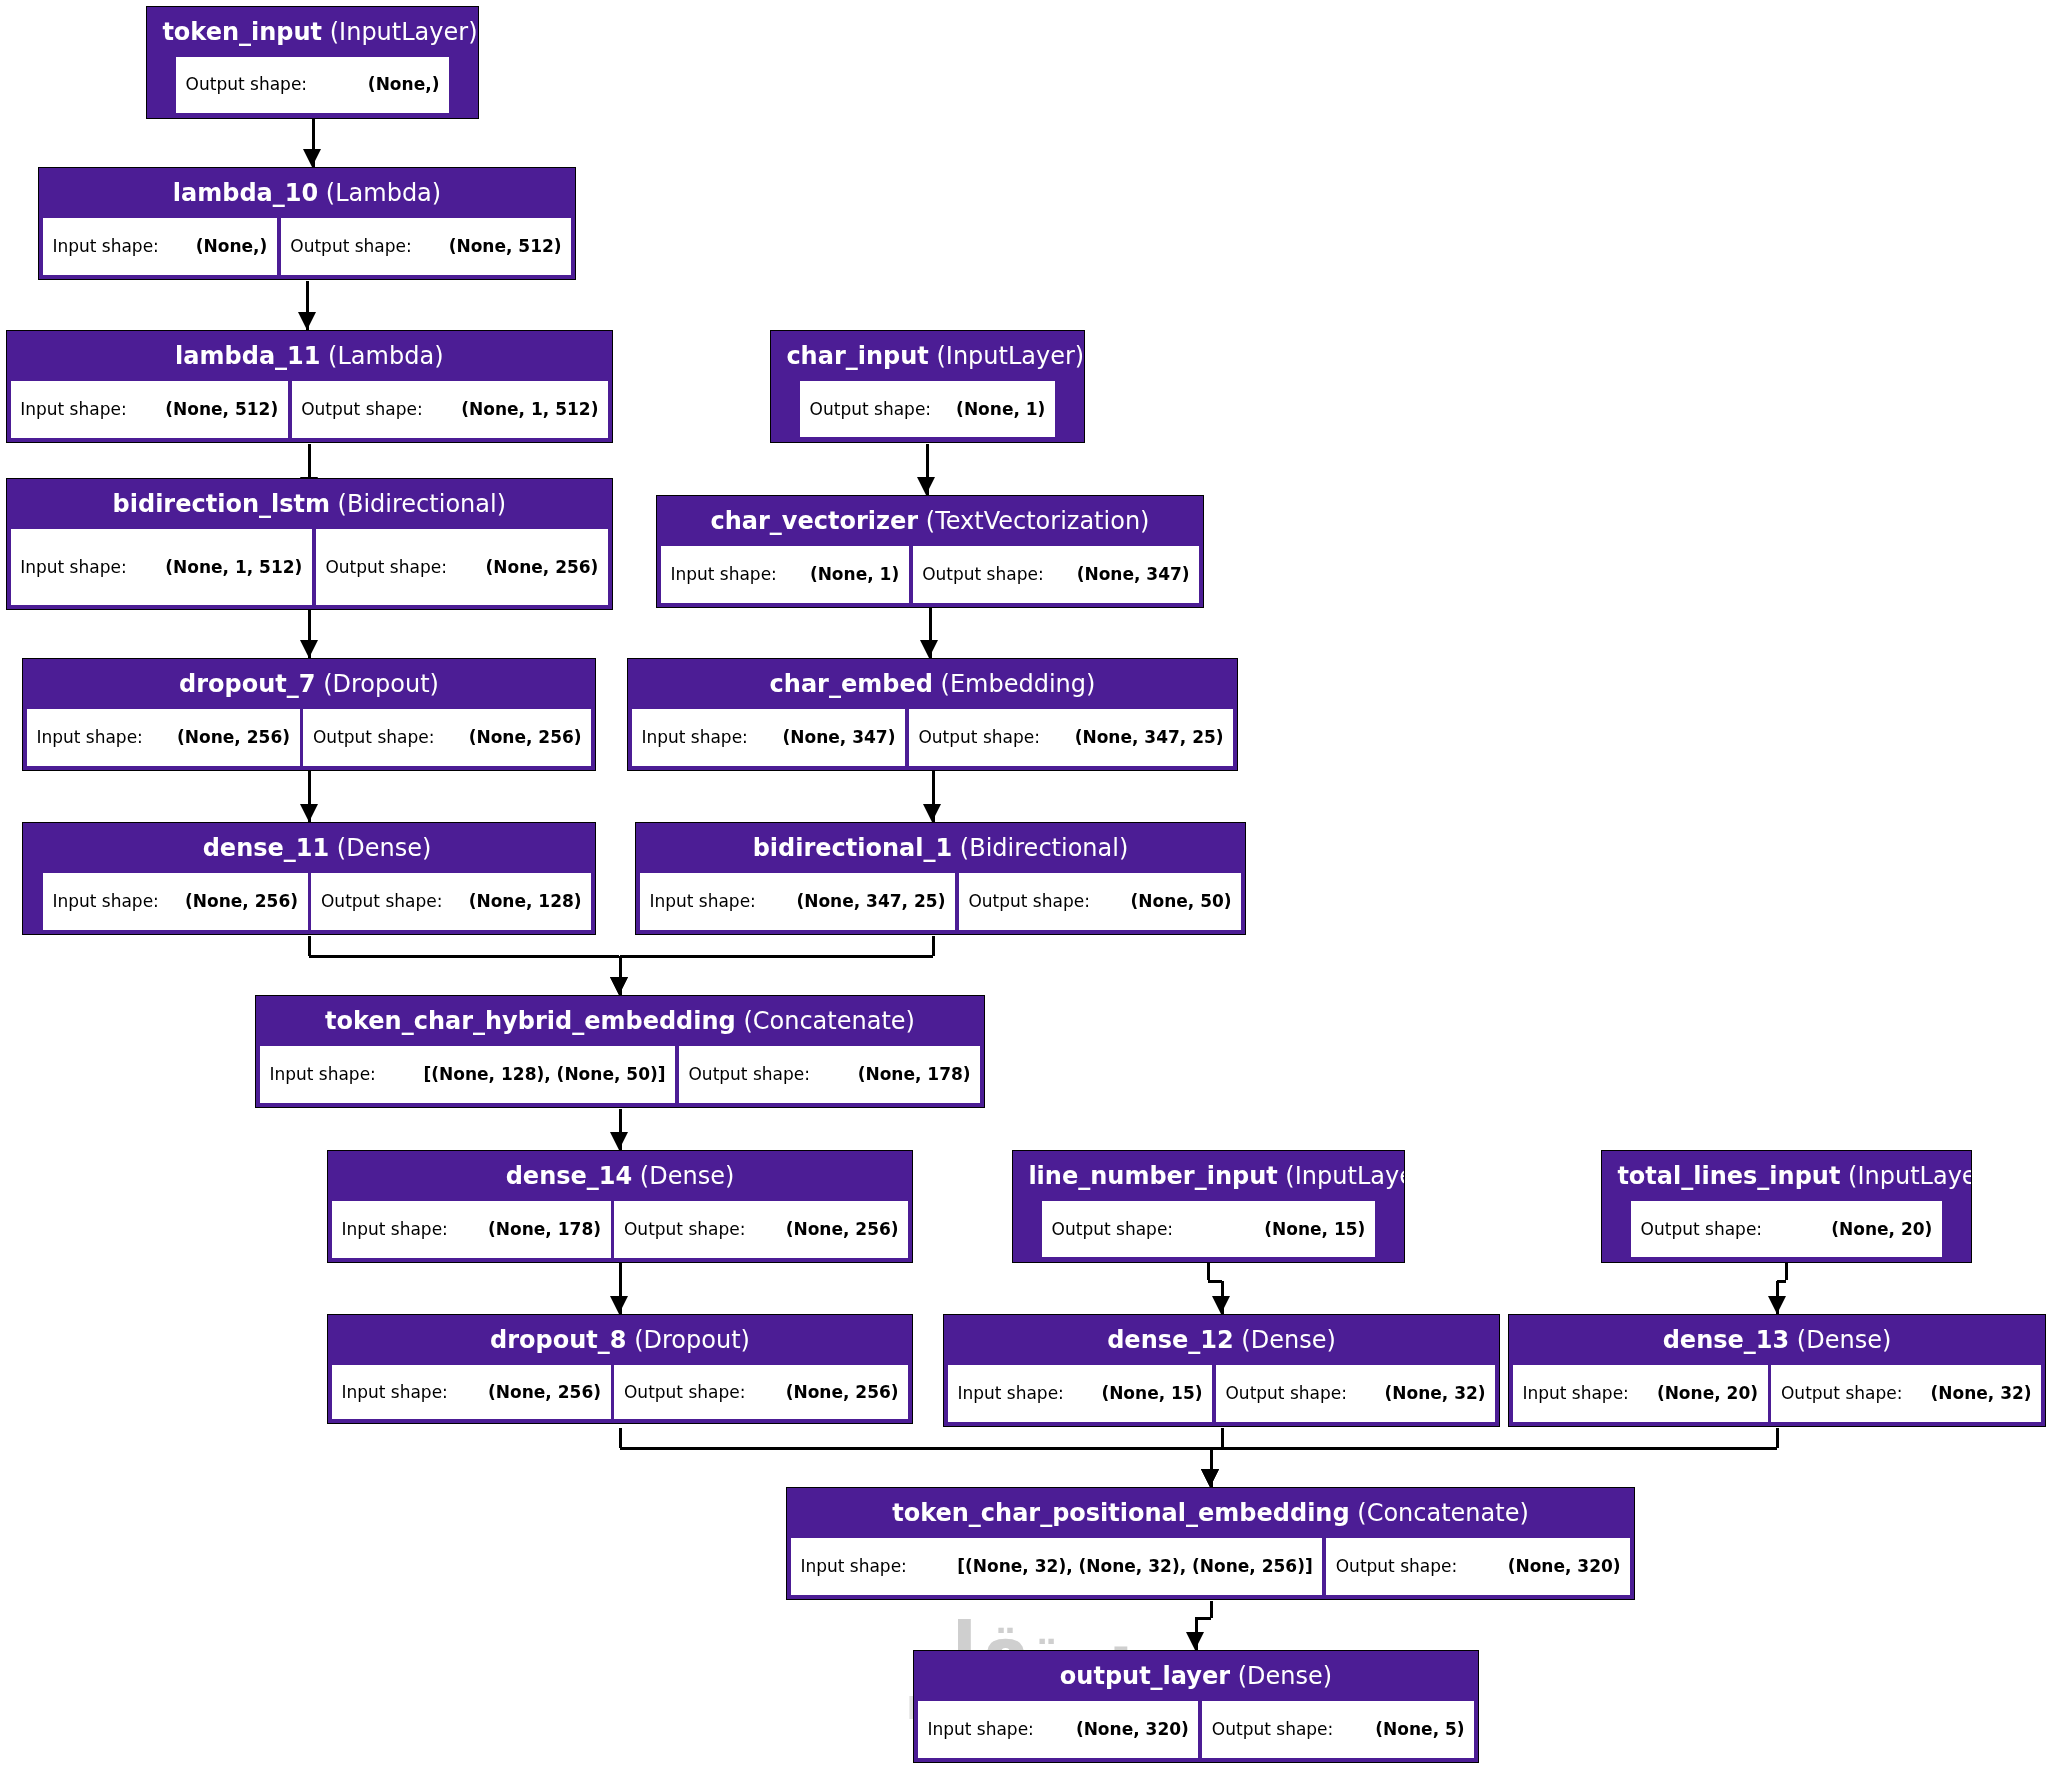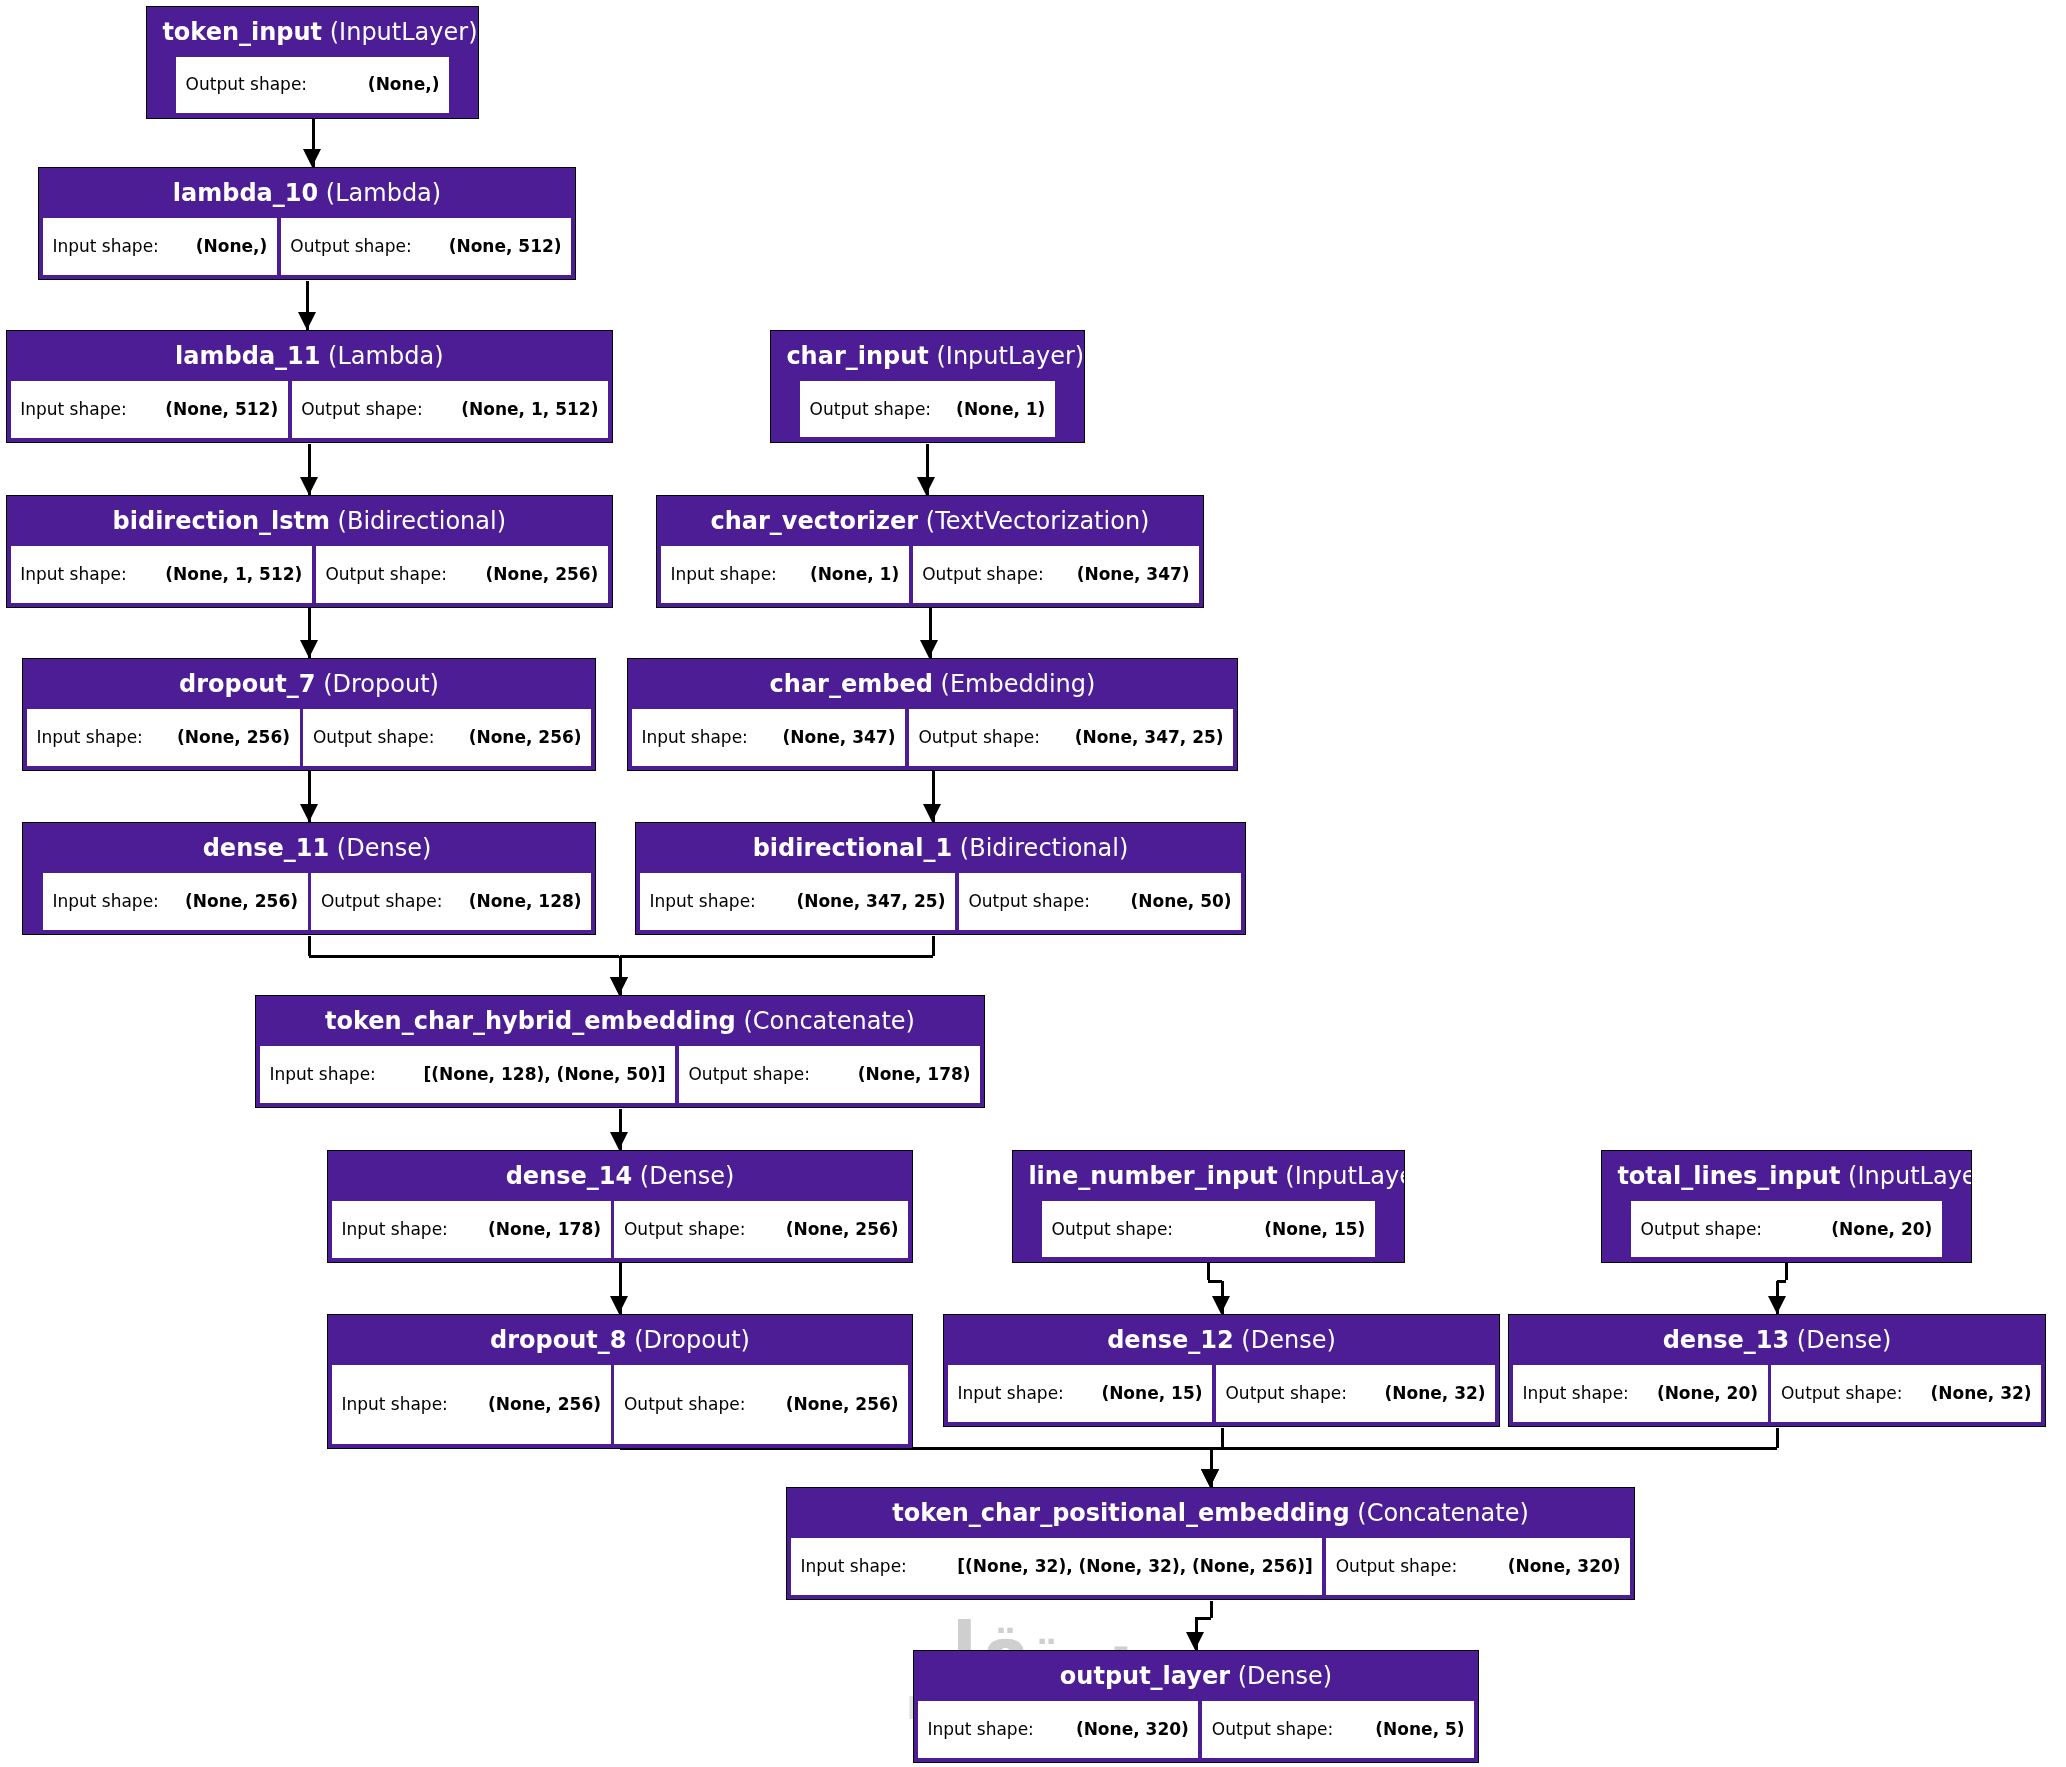--- a/index.html
+++ b/index.html
@@ -217,21 +217,21 @@
           <div class="shape-cell">
             <span>Input shape: </span>
             <b>(None, 512)</b>
           </div>
           <div class="shape-cell">
             <span>Output shape: </span>
             <b>(None, 1, 512)</b>
           </div>
         </div>
       </div>
-      <div class="node" style="left: 5.8px; top: 495px; width: 607px; height: 113px;">
+      <div class="node" style="left: 5.8px; top: 478px; width: 607px; height: 132px;">
         <div class="node-title"><b>bidirection_lstm</b> (<span class="ty">Bidirectional</span>)</div>
         <div class="node-shapes">
           <div class="shape-cell">
             <span>Input shape: </span>
             <b>(None, 1, 512)</b>
           </div>
           <div class="shape-cell">
             <span>Output shape: </span>
             <b>(None, 256)</b>
           </div>
@@ -330,21 +330,21 @@
           <div class="shape-cell">
             <span>Input shape: </span>
             <b>(None, 178)</b>
           </div>
           <div class="shape-cell">
             <span>Output shape: </span>
             <b>(None, 256)</b>
           </div>
         </div>
       </div>
-      <div class="node" style="left: 327px; top: 1314px; width: 586px; height: 135px;">
+      <div class="node" style="left: 327px; top: 1314px; width: 586px; height: 110px;">
         <div class="node-title"><b>dropout_8</b> (<span class="ty">Dropout</span>)</div>
         <div class="node-shapes">
           <div class="shape-cell">
             <span>Input shape: </span>
             <b>(None, 256)</b>
           </div>
           <div class="shape-cell">
             <span>Output shape: </span>
             <b>(None, 256)</b>
           </div>

